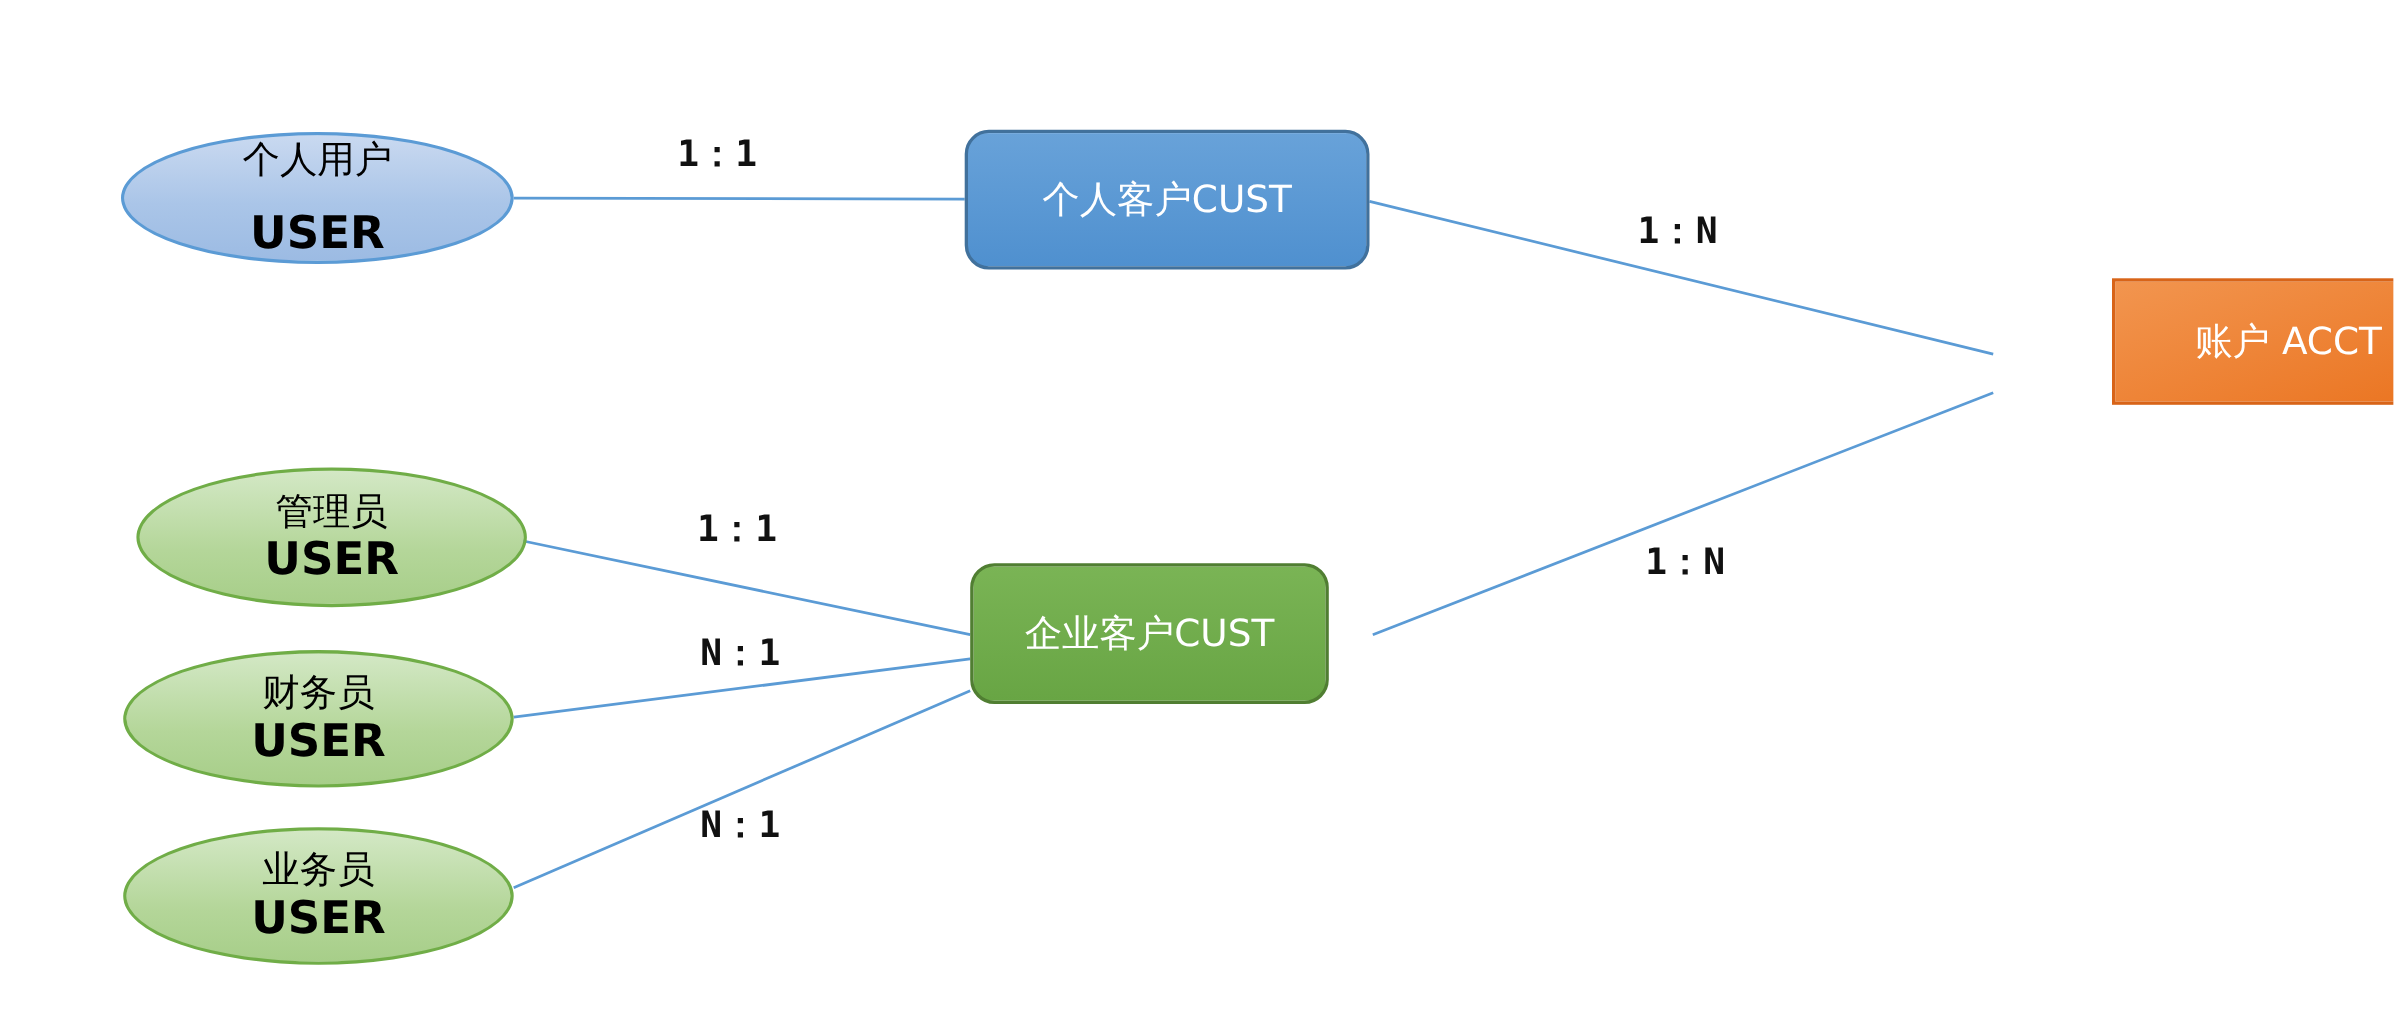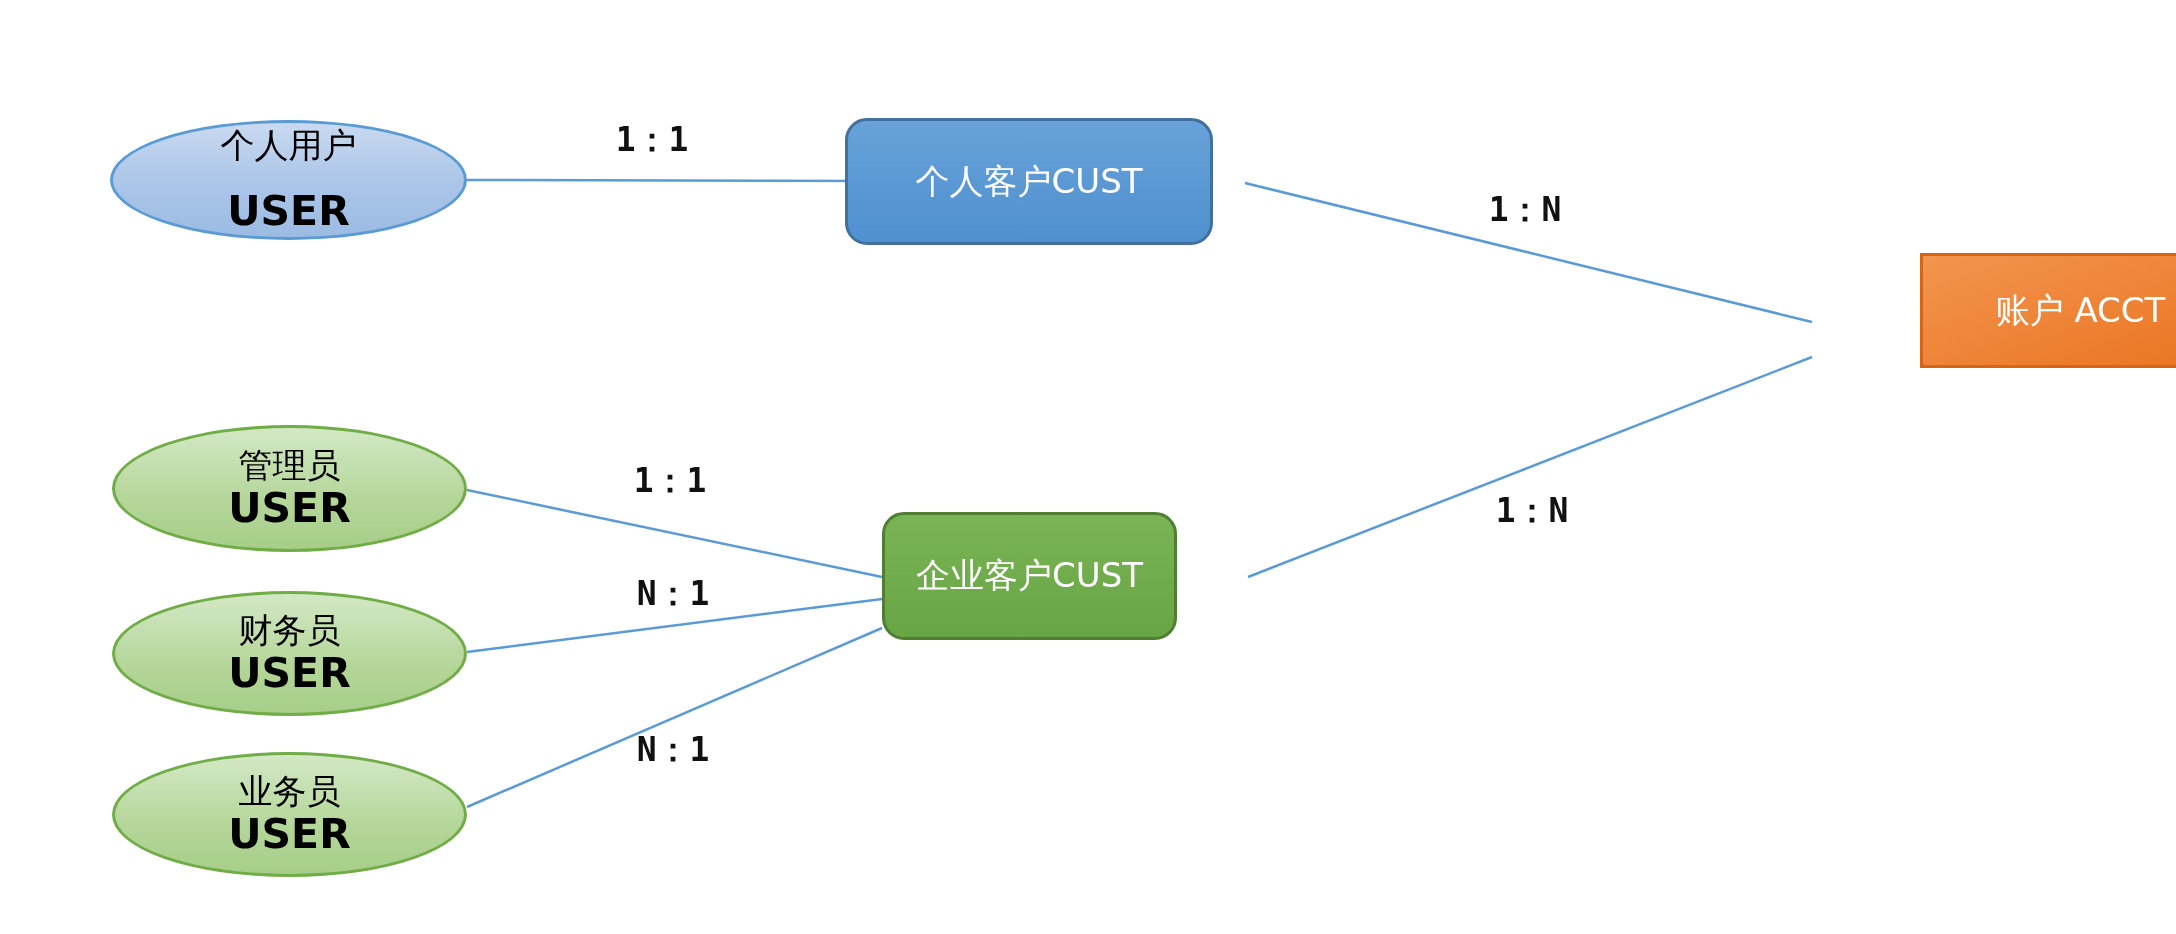--- a/index.html
+++ b/index.html
@@ -100,40 +100,40 @@
     <line x1="467" y1="652" x2="882" y2="599" stroke="#5b9bd5" stroke-width="2.5"></line>
     <line x1="467" y1="807" x2="882" y2="628" stroke="#5b9bd5" stroke-width="2.5"></line>
     <line x1="1248" y1="577" x2="1812" y2="357" stroke="#5b9bd5" stroke-width="2.5"></line>
   </svg>
 
   <div class="node ellipse blue" style="left:110px; top:120px; width:357px; height:120px;">
     <div class="title">个人用户</div>
     <div class="subtitle">USER</div>
   </div>
 
-  <div class="node ellipse green" style="left:112px; top:425px; width:355px; height:127px;">
+  <div class="node ellipse green" style="left:124px; top:425px; width:355px; height:127px;">
     <div class="title">管理员</div>
     <div class="subtitle">USER</div>
   </div>
 
   <div class="node ellipse green" style="left:112px; top:591px; width:355px; height:125px;">
     <div class="title">财务员</div>
     <div class="subtitle">USER</div>
   </div>
 
   <div class="node ellipse green" style="left:112px; top:752px; width:355px; height:125px;">
     <div class="title">业务员</div>
     <div class="subtitle">USER</div>
   </div>
 
-  <div class="node rect blue" style="left:845px; top:118px; width:368px; height:127px;">
+  <div class="node rect blue" style="left:877px; top:118px; width:368px; height:127px;">
     <div>个人客户CUST</div>
   </div>
 
-  <div class="node rect green" style="left:882px; top:512px; width:295px; height:128px;">
+  <div class="node rect green" style="left:882px; top:512px; width:326px; height:128px;">
     <div>企业客户CUST</div>
   </div>
 
   <div class="node rect orange" style="left:1920px; top:253px; width:321px; height:115px;">
     <div>账户 ACCT</div>
   </div>
 
   <div class="rel-label" style="left:652px;  top:140px;">1：1</div>
   <div class="rel-label" style="left:1525px; top:210px;">1：N</div>
   <div class="rel-label" style="left:670px;  top:481px;">1：1</div>

